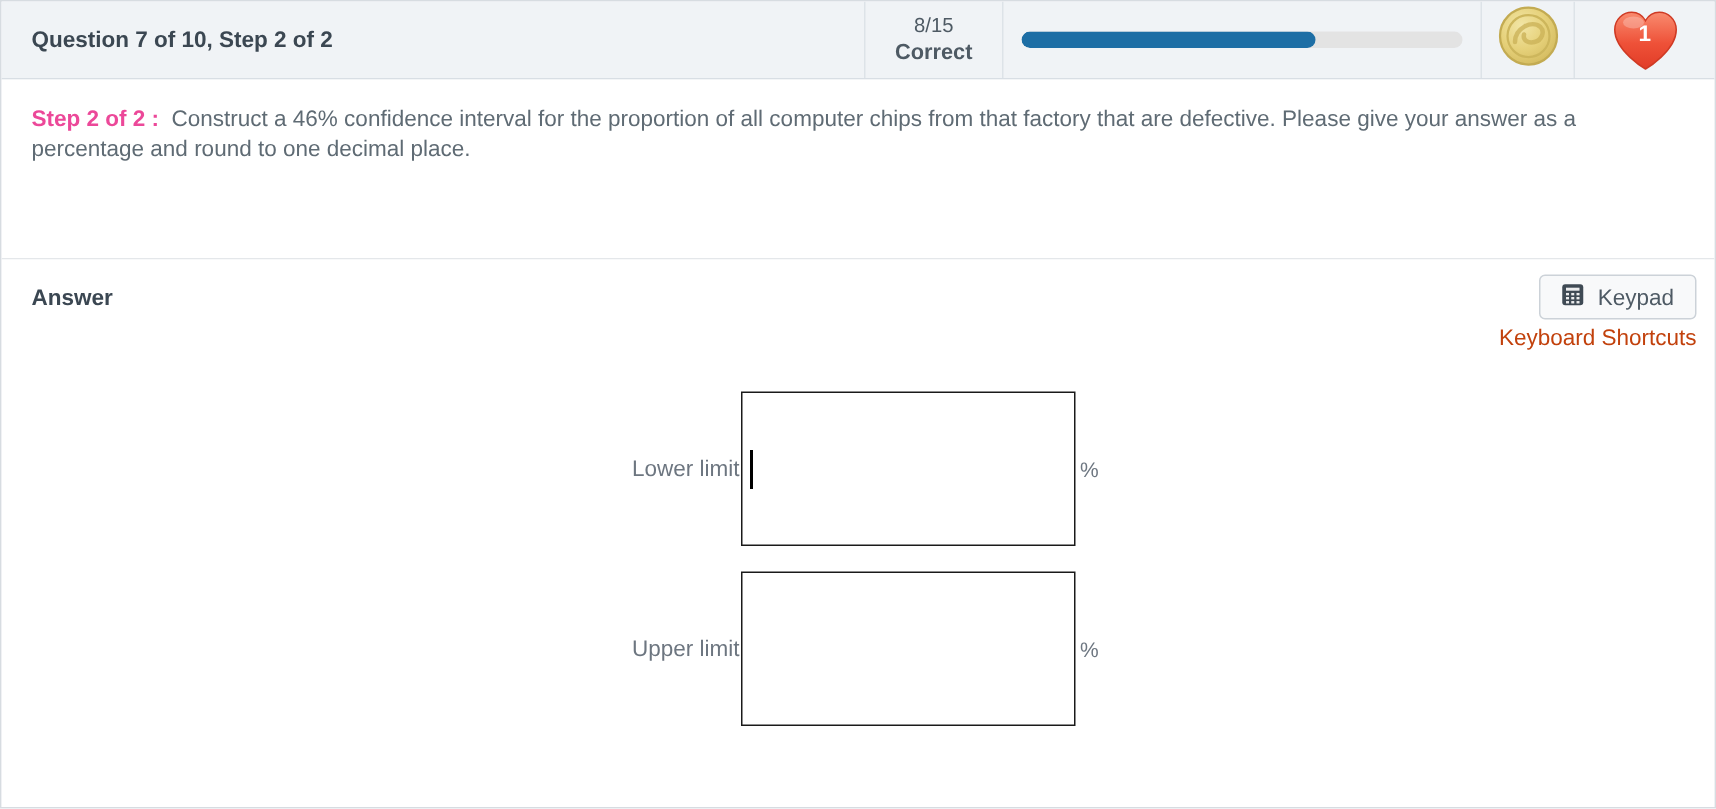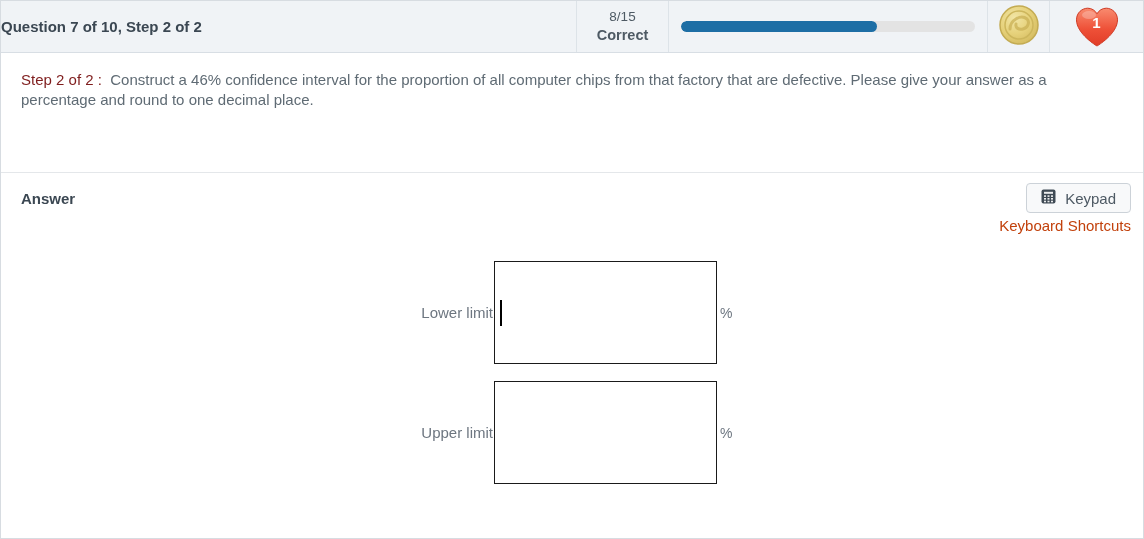--- a/index.html
+++ b/index.html
@@ -10,21 +10,21 @@
     position:relative; width:1144px; height:539px; background:#fff;
     border:1px solid #d7dce1; overflow:hidden;
   }
 
   
   .hdr {
     height:52px; display:flex; align-items:stretch;
     background:#f0f3f6; border-bottom:1px solid #d8dee4;
   }
   .hdr-title {
-    width:575px; display:flex; align-items:center; 
+    width:575px; display:flex; align-items:center; padding-left:20px;
     font-size:15px; font-weight:bold; color:#3b4752;
   }
   .hdr-score {
     width:93px; border-left:1px solid #dde3e8; border-right:1px solid #dde3e8;
     display:flex; flex-direction:column; justify-content:center; align-items:center;
     color:#4e5a64; line-height:1.3;text-align:center;
   }
   .score-top { font-size:13.5px; }
   .score-bottom { font-size:14.5px; font-weight:bold; }
   .hdr-progress { width:318px; display:flex; align-items:center; padding:0 12px; }
@@ -44,21 +44,21 @@
     color:#fff; font-size:15px; font-weight:bold;
   }
 
   
   .question {
     height:120px; padding:17px 20px 0 20px; background:#fff;
     border-bottom:1px solid #e4e7ea;
     font-size:15px; color:#5f6b74; line-height:1.35;
   }
   .question p { margin:0 0 11px 0; }
-  .step-label { font-weight:normal; color:#7f1d1d; }
+  .step-label { font-weight:bold; color:#ec4899; }
 
   
   .answer { position:relative; height:366px; background:#fff; }
   .answer-label {
     position:absolute; left:20px; top:17px;
     font-size:15px; font-weight:bold; color:#3b4752;
   }
   .tools { position:absolute; right:12px; top:10px; display:flex; gap:13px; }
   .btn {
     display:inline-flex; align-items:center; gap:9px; height:30px; padding:0 14px;

